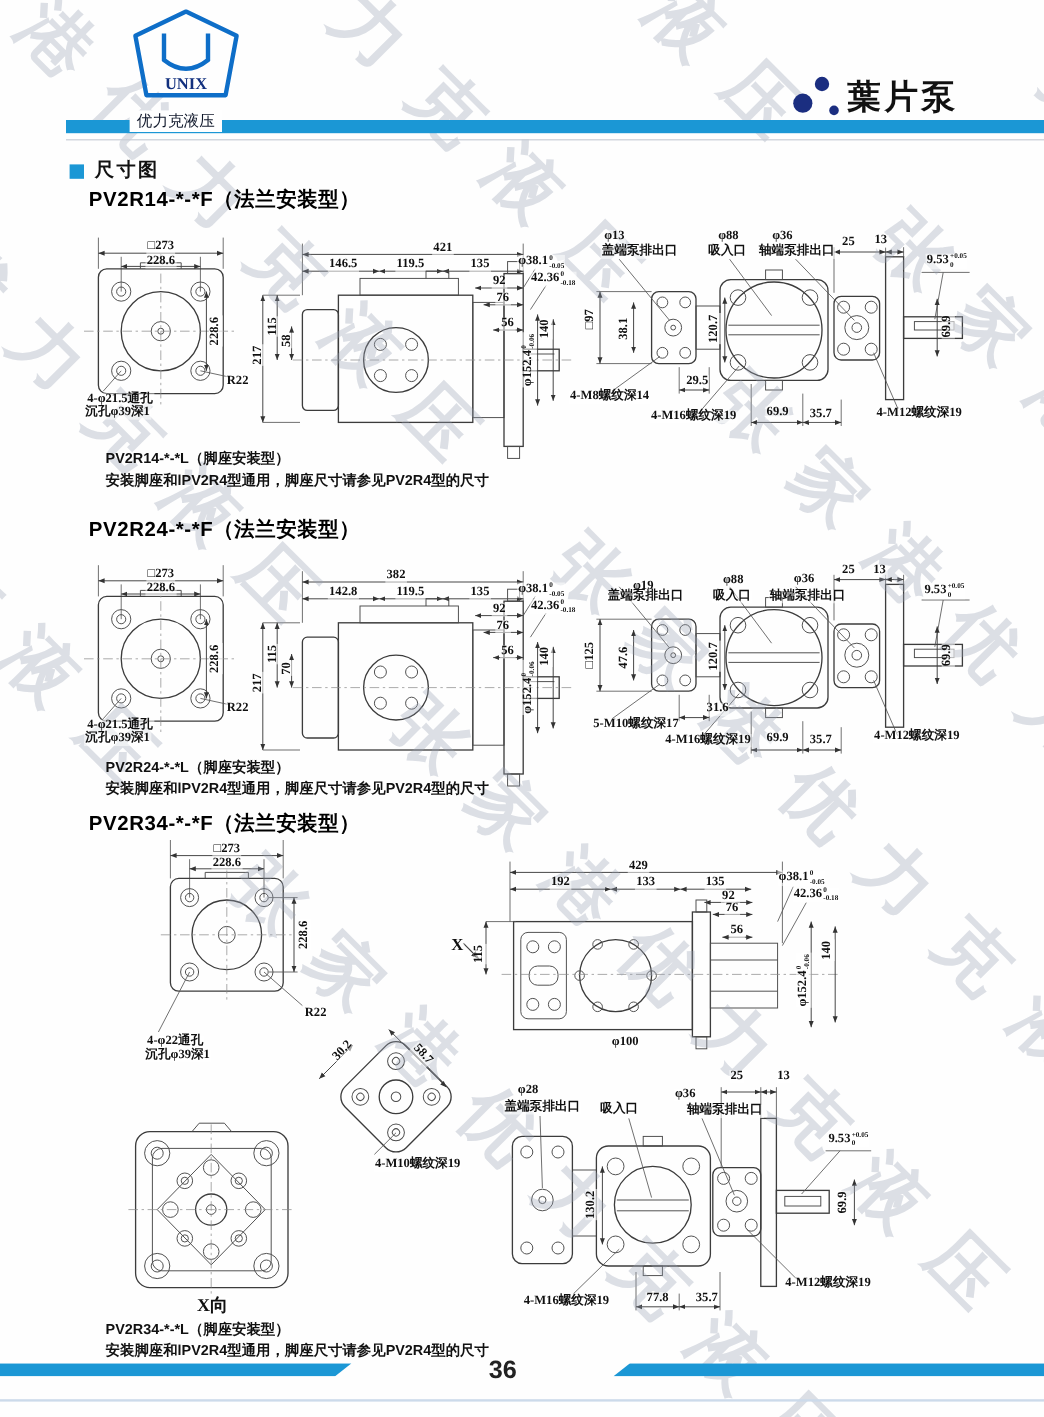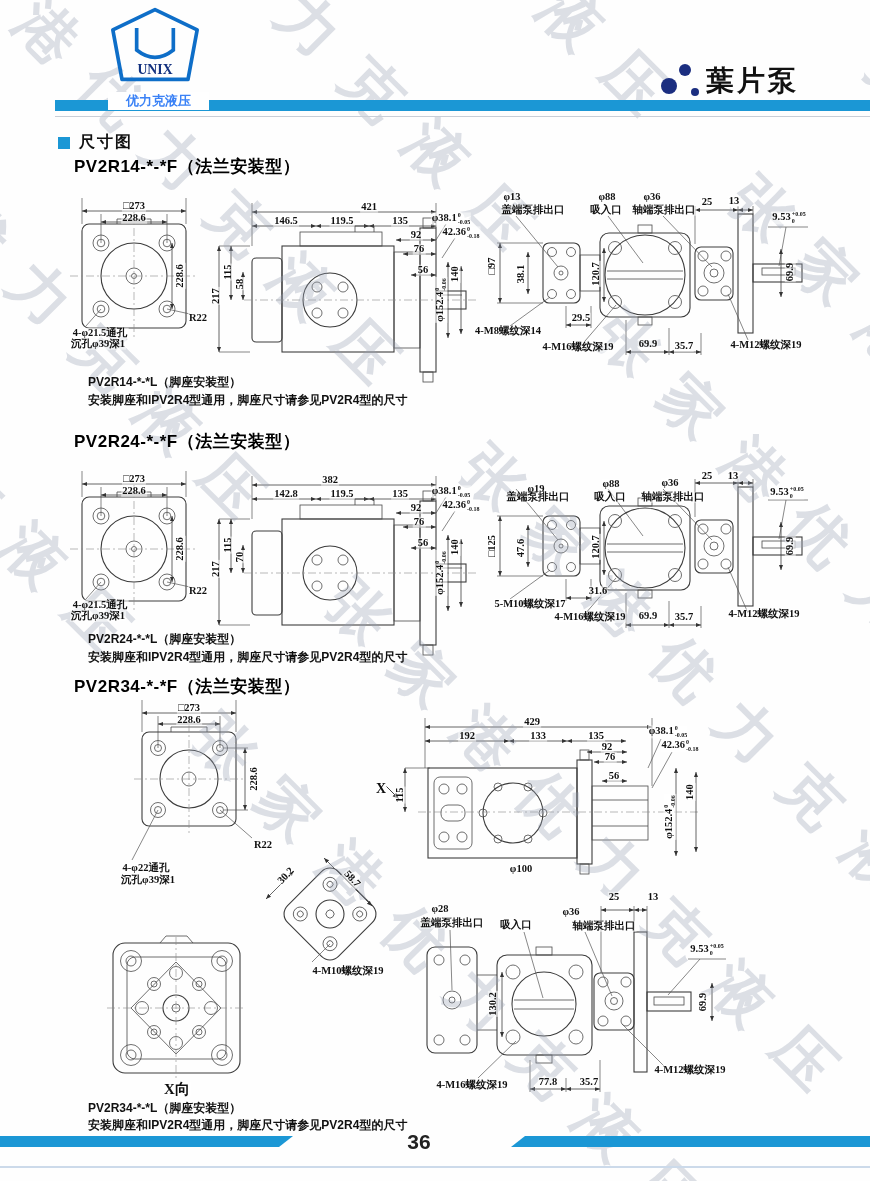--- a/index.html
+++ b/index.html
@@ -7,21 +7,21 @@
         overflow:hidden;font-family:"Liberation Sans",sans-serif;}
   
   .wm{position:absolute;left:-520px;top:-430px;width:2500px;height:2500px;
       transform:rotate(45deg);display:flex;flex-direction:column;gap:118px;
       z-index:3;pointer-events:none;}
   .wm-line{font-weight:bold;font-size:60px;letter-spacing:30px;line-height:72px;
       white-space:nowrap;color:rgba(152,162,179,0.33);font-family:"Liberation Sans",sans-serif;}
   
   .logo-svg{position:absolute;left:96px;top:6px;width:118px;height:88px;z-index:6;}
   .logo-sub{position:absolute;left:108px;top:92px;z-index:7;background:#fff;
-      padding:0 18px;font-size:13px;font-weight:bold;color:#3b82f6;}
+      padding:0 6px;font-size:13px;font-weight:normal;color:#0f172a;}
   .hdr-bar{position:absolute;left:55px;right:0;top:100px;height:11px;background:#1b97d5;z-index:6;}
   .hdr-line{position:absolute;left:55px;right:0;top:116px;height:1px;background:#c9ced6;z-index:6;}
   .title-dots{position:absolute;left:655px;top:58px;width:52px;height:42px;z-index:6;}
   .page-title{position:absolute;left:706px;top:62px;font-size:28px;font-weight:bold;
       color:#111;letter-spacing:3px;z-index:6;}
   
   .hd-sq{position:absolute;left:58px;top:137px;width:12px;height:12px;background:#1b97d5;z-index:5;}
   .heading{position:absolute;left:79px;top:132px;font-size:16px;font-weight:bold;color:#111;z-index:5;letter-spacing:2px;}
   .sec-title{position:absolute;font-size:17px;font-weight:bold;color:#000;z-index:5;letter-spacing:.5px;}
   #t1{left:74px;top:155px;} #t2{left:74px;top:430px;} #t3{left:74px;top:675px;}

